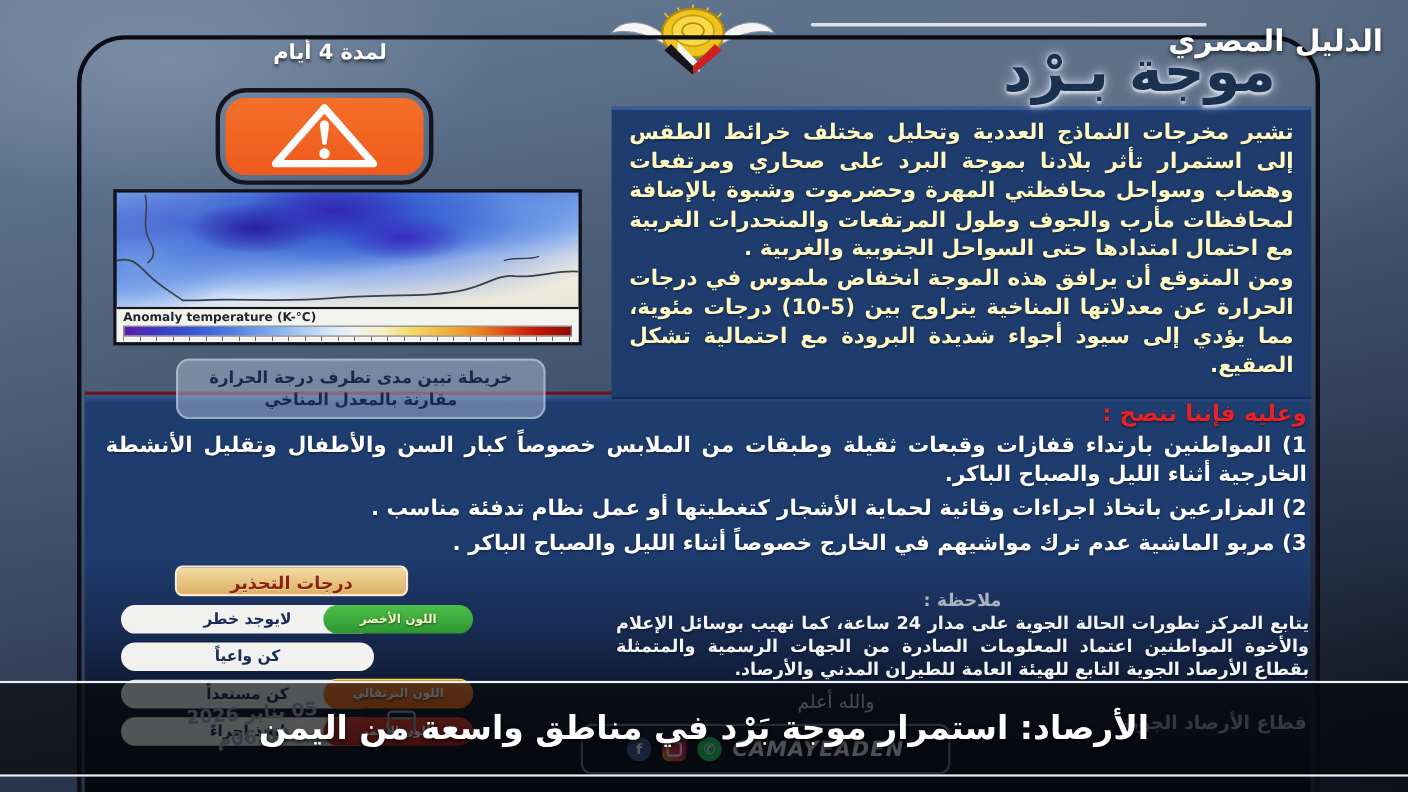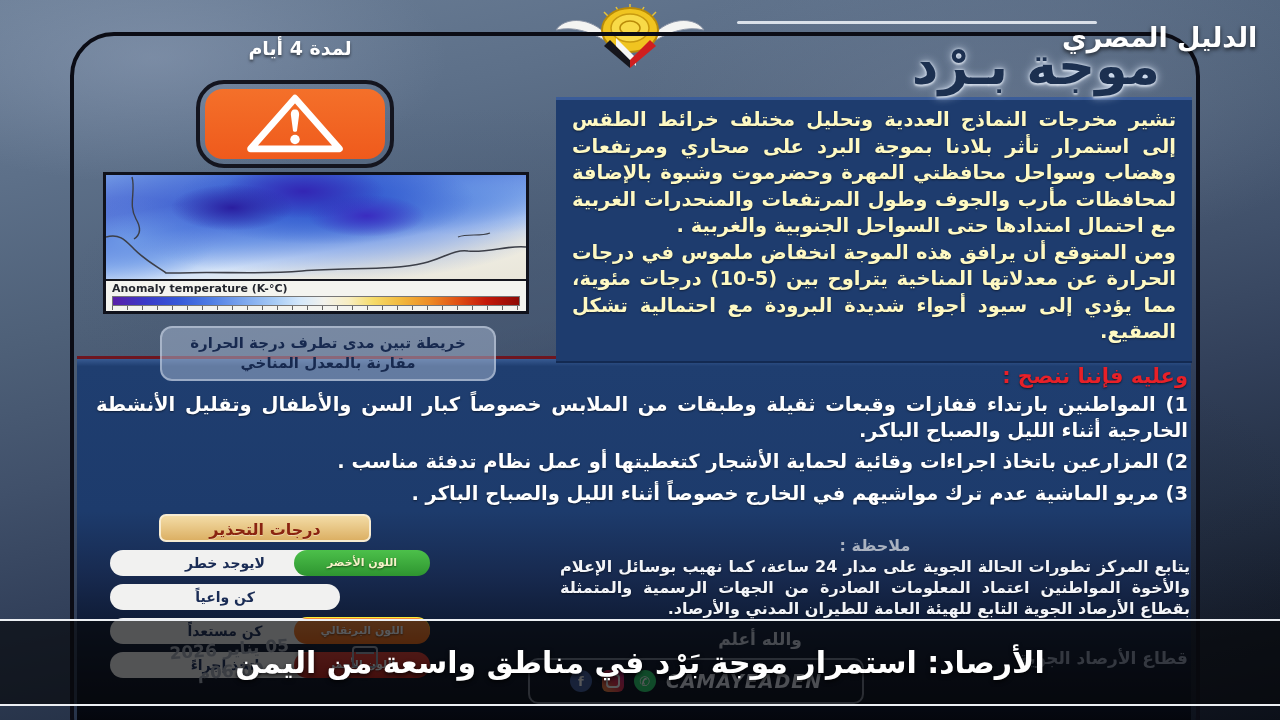--- a/index.html
+++ b/index.html
@@ -77,21 +77,21 @@
     color:#fff;font-size:11px;font-weight:bold;text-align:center;text-shadow:0 1px 2px rgba(0,0,0,.55);}
   .lv-green{background:linear-gradient(180deg,#4cc04a,#2e9530);color:#f6f3c8;}
   .lv-yellow{background:linear-gradient(180deg,#f8ef3a,#e8d80e);color:#fff;margin-top:33px;}
   .lv-orange{background:linear-gradient(180deg,#f98a35,#ef650e);}
   .lv-red{background:linear-gradient(180deg,#e23a2c,#c31d12);}
   
   #note{left:560px;top:536px;width:630px;z-index:6;}
   #note-heading{color:#aab2c0;font-size:16px;font-weight:bold;text-align:center;margin-bottom:2px;}
   #note-body{color:#f2f4f8;font-weight:bold;font-size:16px;line-height:1.3;text-align:justify;text-align-last:right;text-shadow:0 1px 2px rgba(0,0,0,.5);}
   
-  #closing{left:640px;top:629px;width:240px;text-align:center;color:#c9d0dc;font-size:17px;font-weight:bold;z-index:6;}
+  #closing{left:640px;top:629px;width:240px;text-align:center;color:#c9d0dc;font-size:17px;font-weight:normal;z-index:6;}
   #sector{left:930px;top:648px;width:258px;text-align:right;color:#939daf;font-size:17px;font-weight:bold;z-index:6;}
   #dateblock{left:120px;top:638px;width:220px;text-align:center;color:#a7adb9;font-size:17px;font-weight:bold;line-height:1.3;transform:rotate(-4deg);z-index:6;}
   #cal-icon{left:352px;top:646px;width:26px;height:22px;border:2px solid #9aa0ac;border-radius:4px;box-sizing:border-box;z-index:6;}
   #cal-icon:before{content:"";position:absolute;left:2px;right:2px;top:4px;height:2px;background:#9aa0ac;}
   
   #social{left:528px;top:658px;width:336px;height:46px;border:2px solid rgba(205,214,228,.55);border-radius:10px;box-sizing:border-box;
     display:flex;align-items:center;justify-content:center;gap:10px;direction:ltr;z-index:6;}
   .sicon{width:22px;height:22px;border-radius:50%;display:flex;align-items:center;justify-content:center;color:#fff;font-size:13px;font-weight:bold;}
   .fb{background:#3b5998;}
   .ig{border-radius:6px;background:linear-gradient(45deg,#f09433,#dc2743,#bc1888);}

